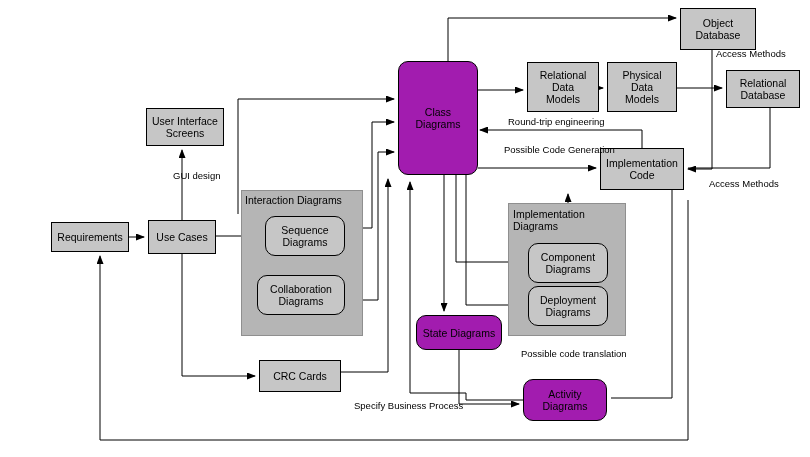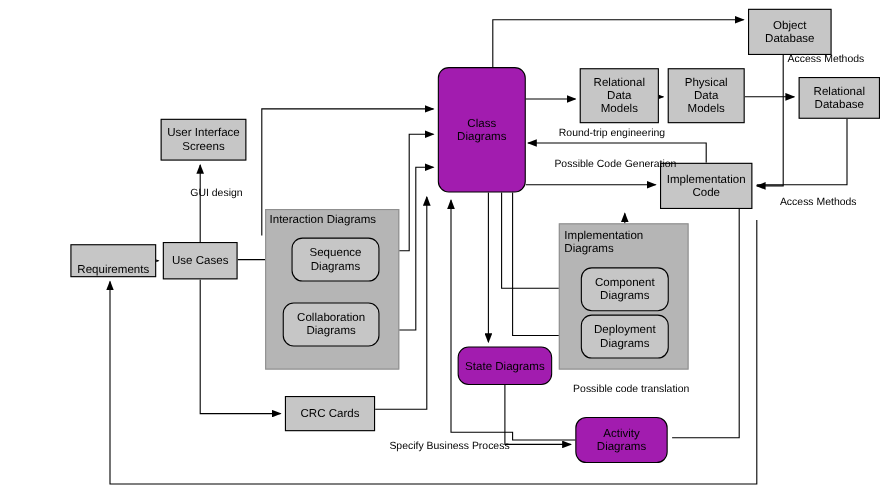--- a/index.html
+++ b/index.html
@@ -117,21 +117,21 @@
   <div class="node" style="left:146px;top:108px;width:78px;height:38px;">
       <span style="white-space:pre-line;">User Interface
 Screens</span>
     </div>
 
   <div class="node" style="left:600px;top:148px;width:84px;height:42px;">
       <span style="white-space:pre-line;">Implementation
 Code</span>
     </div>
 
-  <div class="node" style="left:64px;top:222px;width:78px;height:30px;align-items:flex-end;">
+  <div class="node" style="left:51px;top:222px;width:78px;height:30px;">
       <span style="white-space:pre-line;">Requirements</span>
     </div>
 
   <div class="node" style="left:148px;top:220px;width:68px;height:34px;">
       <span style="white-space:pre-line;">Use Cases</span>
     </div>
 
   <div class="node rounded" style="left:265px;top:216px;width:80px;height:40px;">
       <span style="white-space:pre-line;">Sequence
 Diagrams</span>

